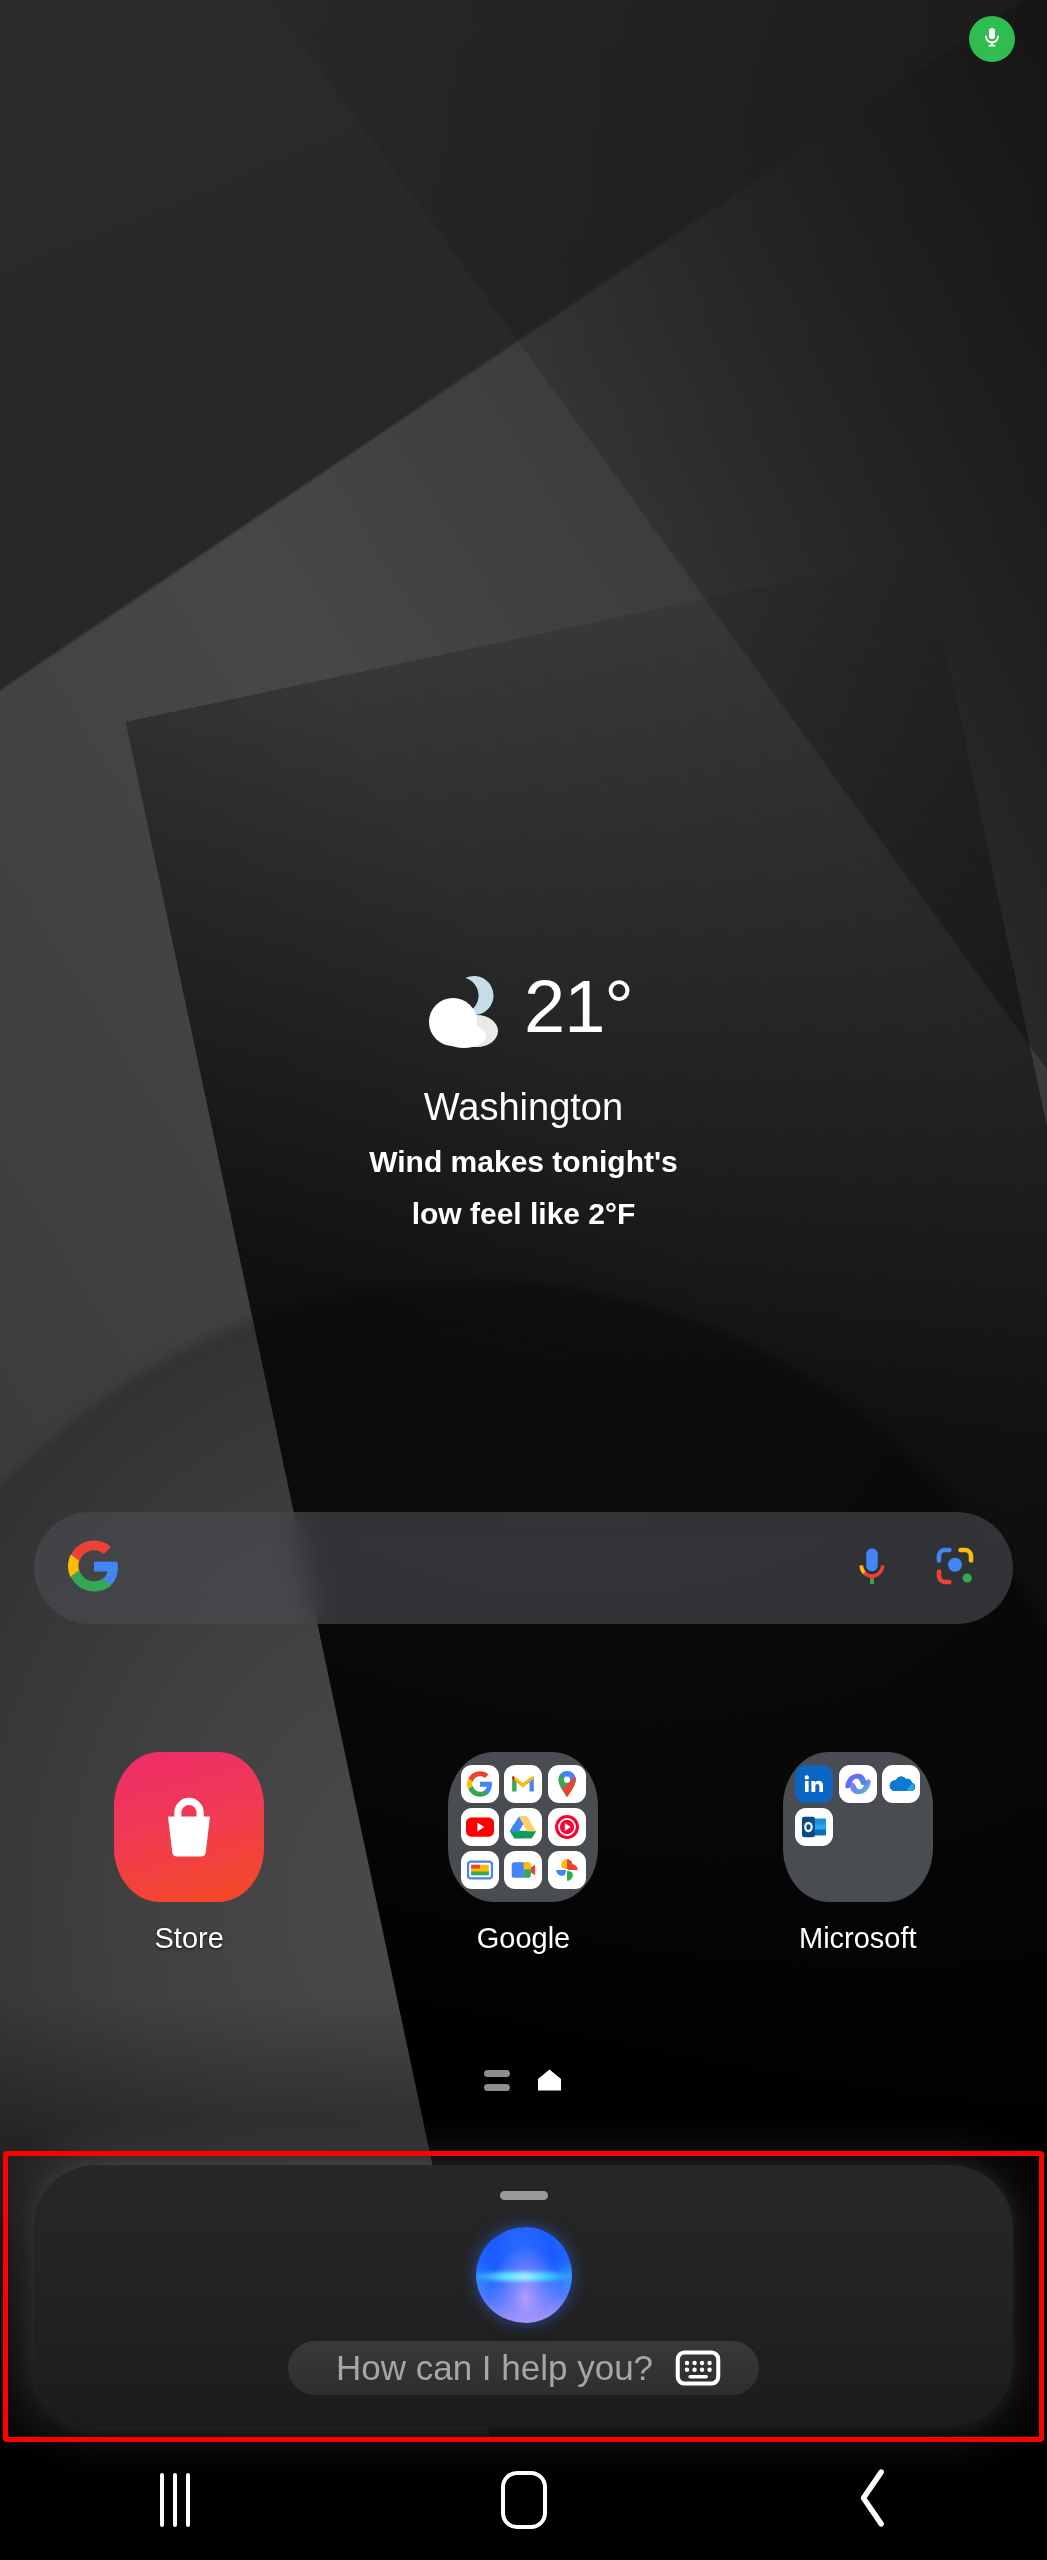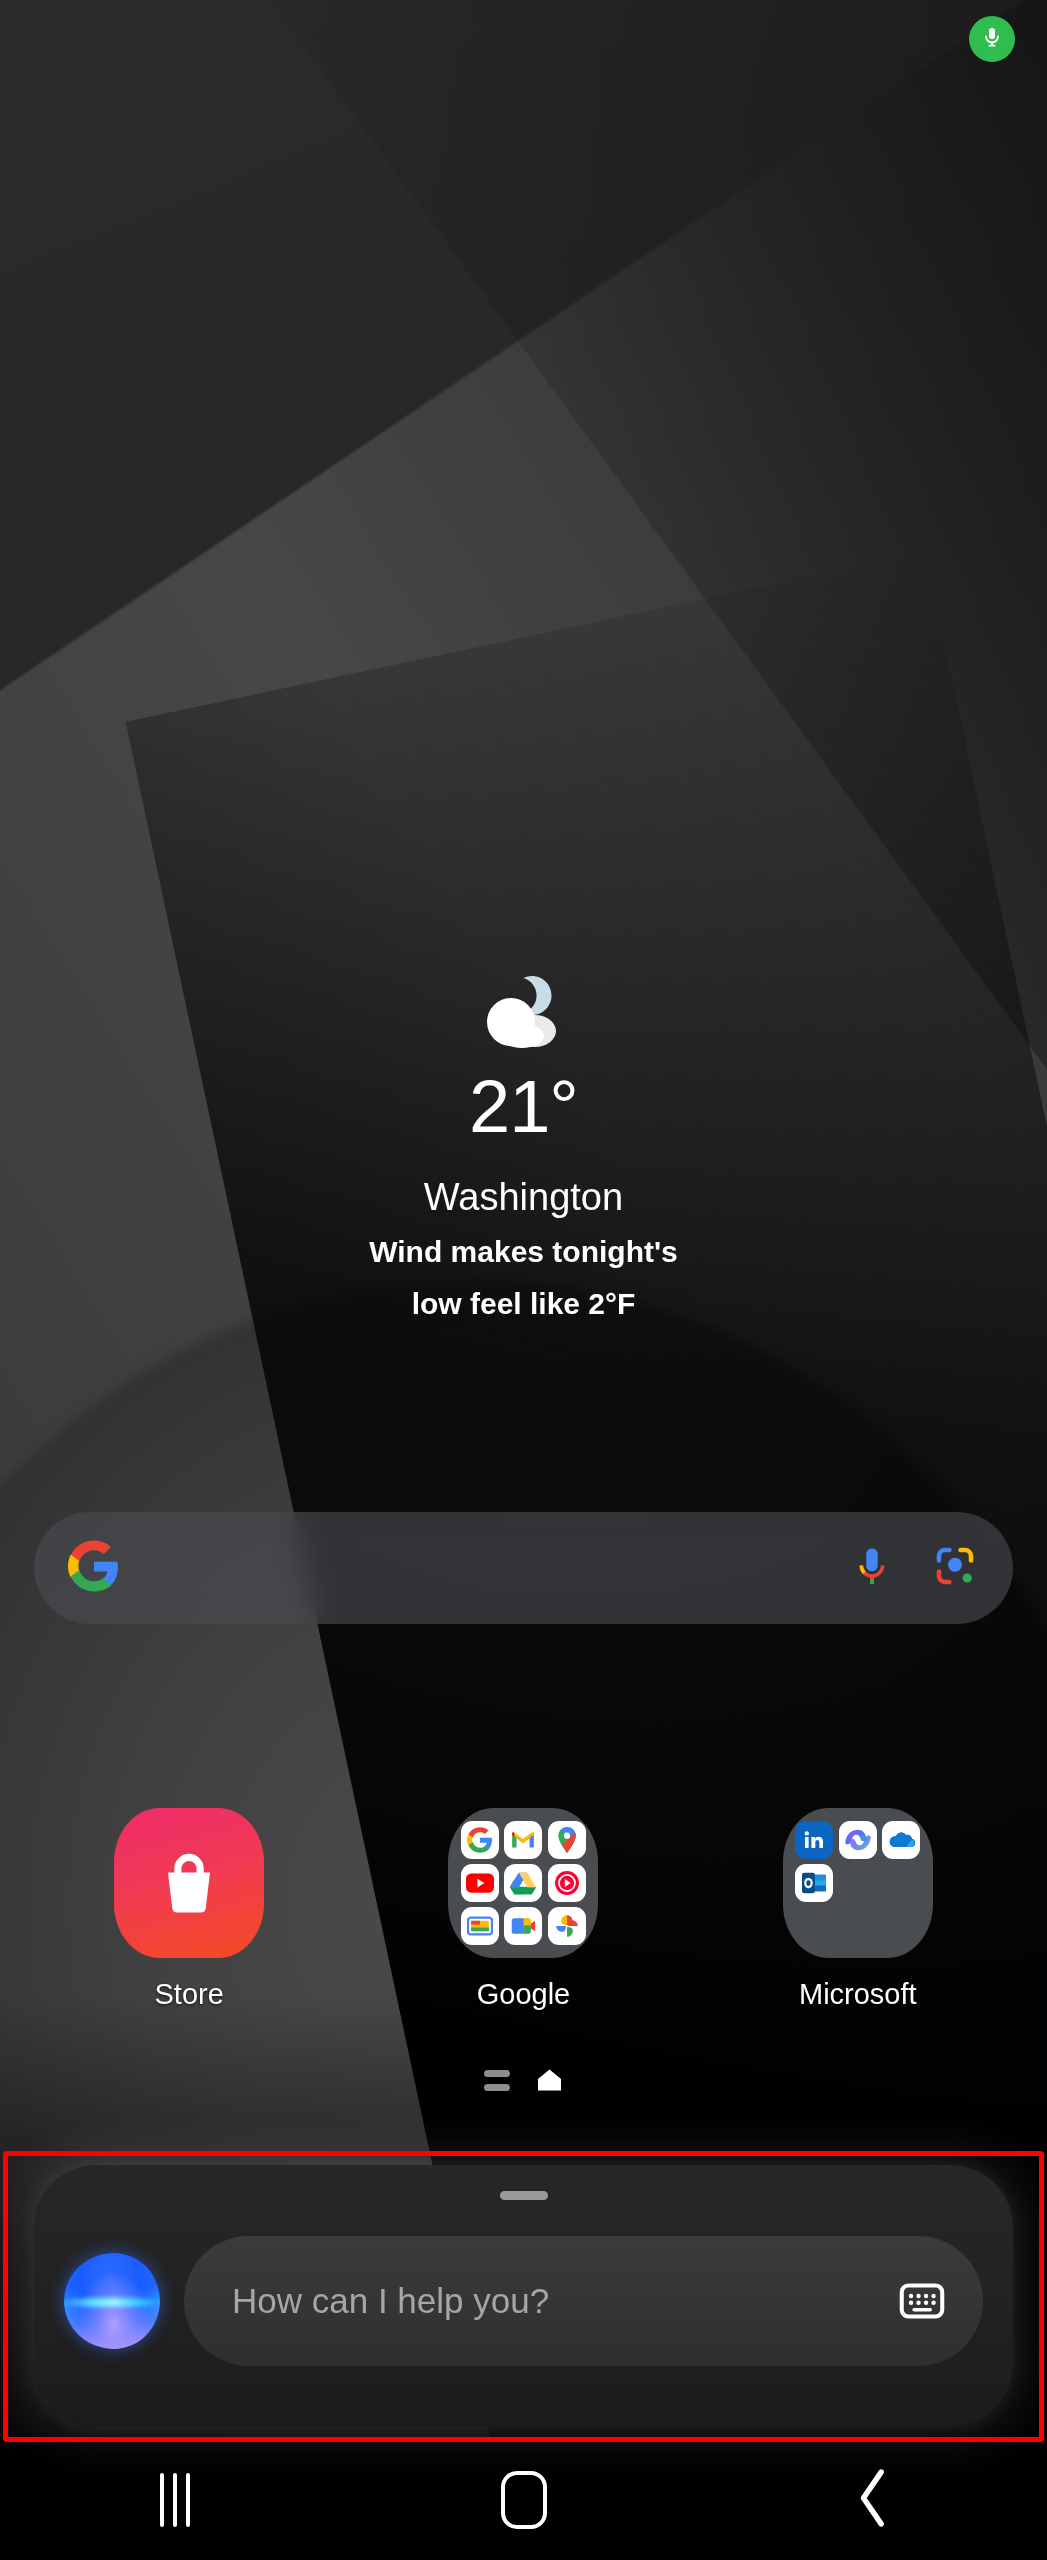--- a/index.html
+++ b/index.html
@@ -48,21 +48,21 @@
   
   .mic-indicator {
     position:absolute; top:16px; right:32px;
     width:46px; height:46px; border-radius:50%;
     background:#2ebd4e;
     display:flex; align-items:center; justify-content:center;
   }
 
   
   .weather { position:absolute; left:0; right:0; top:960px; text-align:center; }
-  .weather-top { display:flex; align-items:center; justify-content:center; gap:6px;flex-direction:column; }
+  .weather-top { display:flex; align-items:center; justify-content:center; gap:6px; }
   .weather-icon { width:104px; height:104px; position:relative; }
   .weather-temp {
     font-size:74px; color:#fff; font-weight:400; letter-spacing:-1px;
     line-height:1; padding-bottom:10px;
   }
   .weather-city {
     margin-top:22px; font-size:38px; color:#fff; font-weight:400;
   }
   .weather-desc {
     margin-top:14px; font-size:30px; color:#fff; font-weight:700; line-height:1.25;
@@ -73,21 +73,21 @@
     position:absolute; left:34px; top:1512px; width:979px; height:112px;
     border-radius:56px;
     background:rgba(74,76,80,0.62);
     backdrop-filter:blur(14px);
     display:flex; align-items:center; padding:0 34px;
   }
   .search-input-zone { flex:1; height:100%; }
   .search-actions { display:flex; align-items:center; gap:36px; }
 
   
-  .apps { position:absolute; left:0; right:0; top:1808px; display:flex; justify-content:space-around; padding:0 22px; }
+  .apps { position:absolute; left:0; right:0; top:1752px; display:flex; justify-content:space-around; padding:0 22px; }
   .app { width:200px; display:flex; flex-direction:column; align-items:center; }
   .app-label { margin-top:20px; font-size:29px; color:#fff; font-weight:400; text-shadow:0 1px 3px rgba(0,0,0,.8); }
 
   .store-icon {
     width:150px; height:150px; border-radius:46px/54px;
     background:linear-gradient(165deg, #ef2b6a 0%, #f03a54 45%, #f44a22 100%);
     display:flex; align-items:center; justify-content:center;
   }
   .play-icon {
     width:150px; height:150px; border-radius:46px/54px;
@@ -120,21 +120,21 @@
     background:linear-gradient(180deg, #272727 0%, #222222 55%, #1b1b1b 100%);
     box-shadow:0 0 46px 14px rgba(255,255,255,0.10), 0 0 18px rgba(255,255,255,0.06);
     z-index:20;
   }
   .assistant-grip {
     position:absolute; left:50%; top:26px; transform:translateX(-50%);
     width:48px; height:9px; border-radius:6px; background:#9a9a9a;
   }
   .assistant-row {
     position:absolute; left:0; right:0; top:62px; height:148px;
-    display:flex; align-items:center; padding:0 30px; gap:24px;
+    display:flex; align-items:center; padding:0 30px; gap:18px;flex-direction:column;
   }
   .orb {
     width:96px; height:96px; flex:0 0 96px;
     border-radius:52% 48% 48% 52% / 50% 50% 50% 50%;
     background:
       radial-gradient(ellipse at 52% 74%, rgba(186,160,255,0.95) 0%, rgba(140,130,255,0.0) 52%),
       radial-gradient(ellipse at 48% 26%, #2d6bff 0%, #1a5cff 42%, rgba(26,92,255,0) 72%),
       linear-gradient(178deg, #2f7bff 0%, #1f63ff 34%, #2e8fff 50%, #4f7dff 72%, #a58cf5 100%);
     position:relative; overflow:hidden;
     box-shadow:0 0 16px rgba(50,110,255,.55);

